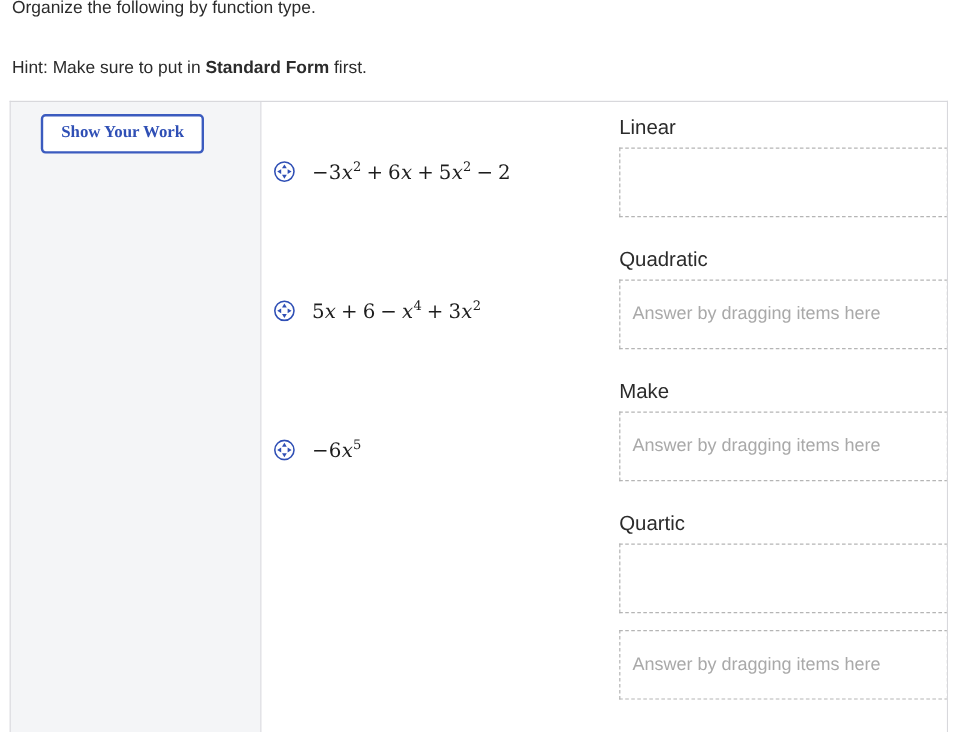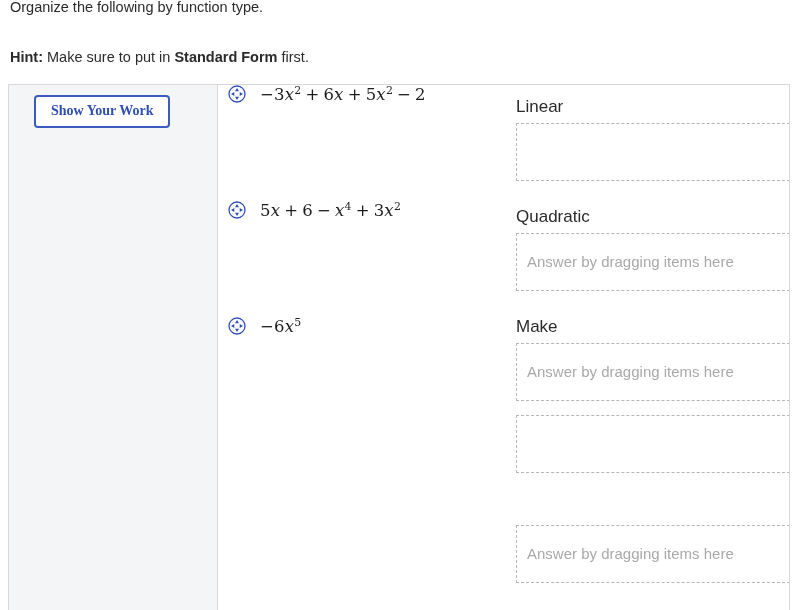--- a/index.html
+++ b/index.html
@@ -37,21 +37,21 @@
   .prompt-line.first {
     margin-top: -2px;
   }
   .hint-line {
     font-size: 14.5px;
     line-height: 18px;
     color: #2b2b2b;
     margin: 0;
     padding-top: 32px;
   }
-  .hint-label { font-weight: bold; }
+  .hint-label { font-weight: normal; }
   .hint-strong { font-weight: bold; }
 
   
   .panel {
     position: absolute;
     left: 8px;
     top: 86px;
     width: 782px;
     height: 530px;
     box-sizing: border-box;
@@ -96,20 +96,21 @@
 
   
   .items-col {
     position: absolute;
     left: 0px;
     top: 0px;
     width: 290px;
   }
   .drag-item {
     display: flex;
+    align-items: center;
     height: 116px;
     padding-left: 10px;
     box-sizing: border-box;
   }
   .drag-handle {
     flex: 0 0 auto;
     width: 18px;
     height: 18px;
     margin-right: 14px;
     cursor: move;
@@ -248,20 +249,21 @@
         </div>
 
         <div class="zone-group">
           <div class="zone-label">Make</div>
           <div class="dropzone">
             <span class="dz-placeholder">Answer by dragging items here</span>
           </div>
         </div>
 
         <div class="zone-group">
+          <div class="zone-label">Quartic</div>
           <div class="dropzone">
             <span class="dz-placeholder"></span>
           </div>
         </div>
 
         <div class="zone-group">
           <div class="dropzone">
             <span class="dz-placeholder">Answer by dragging items here</span>
           </div>
         </div>

